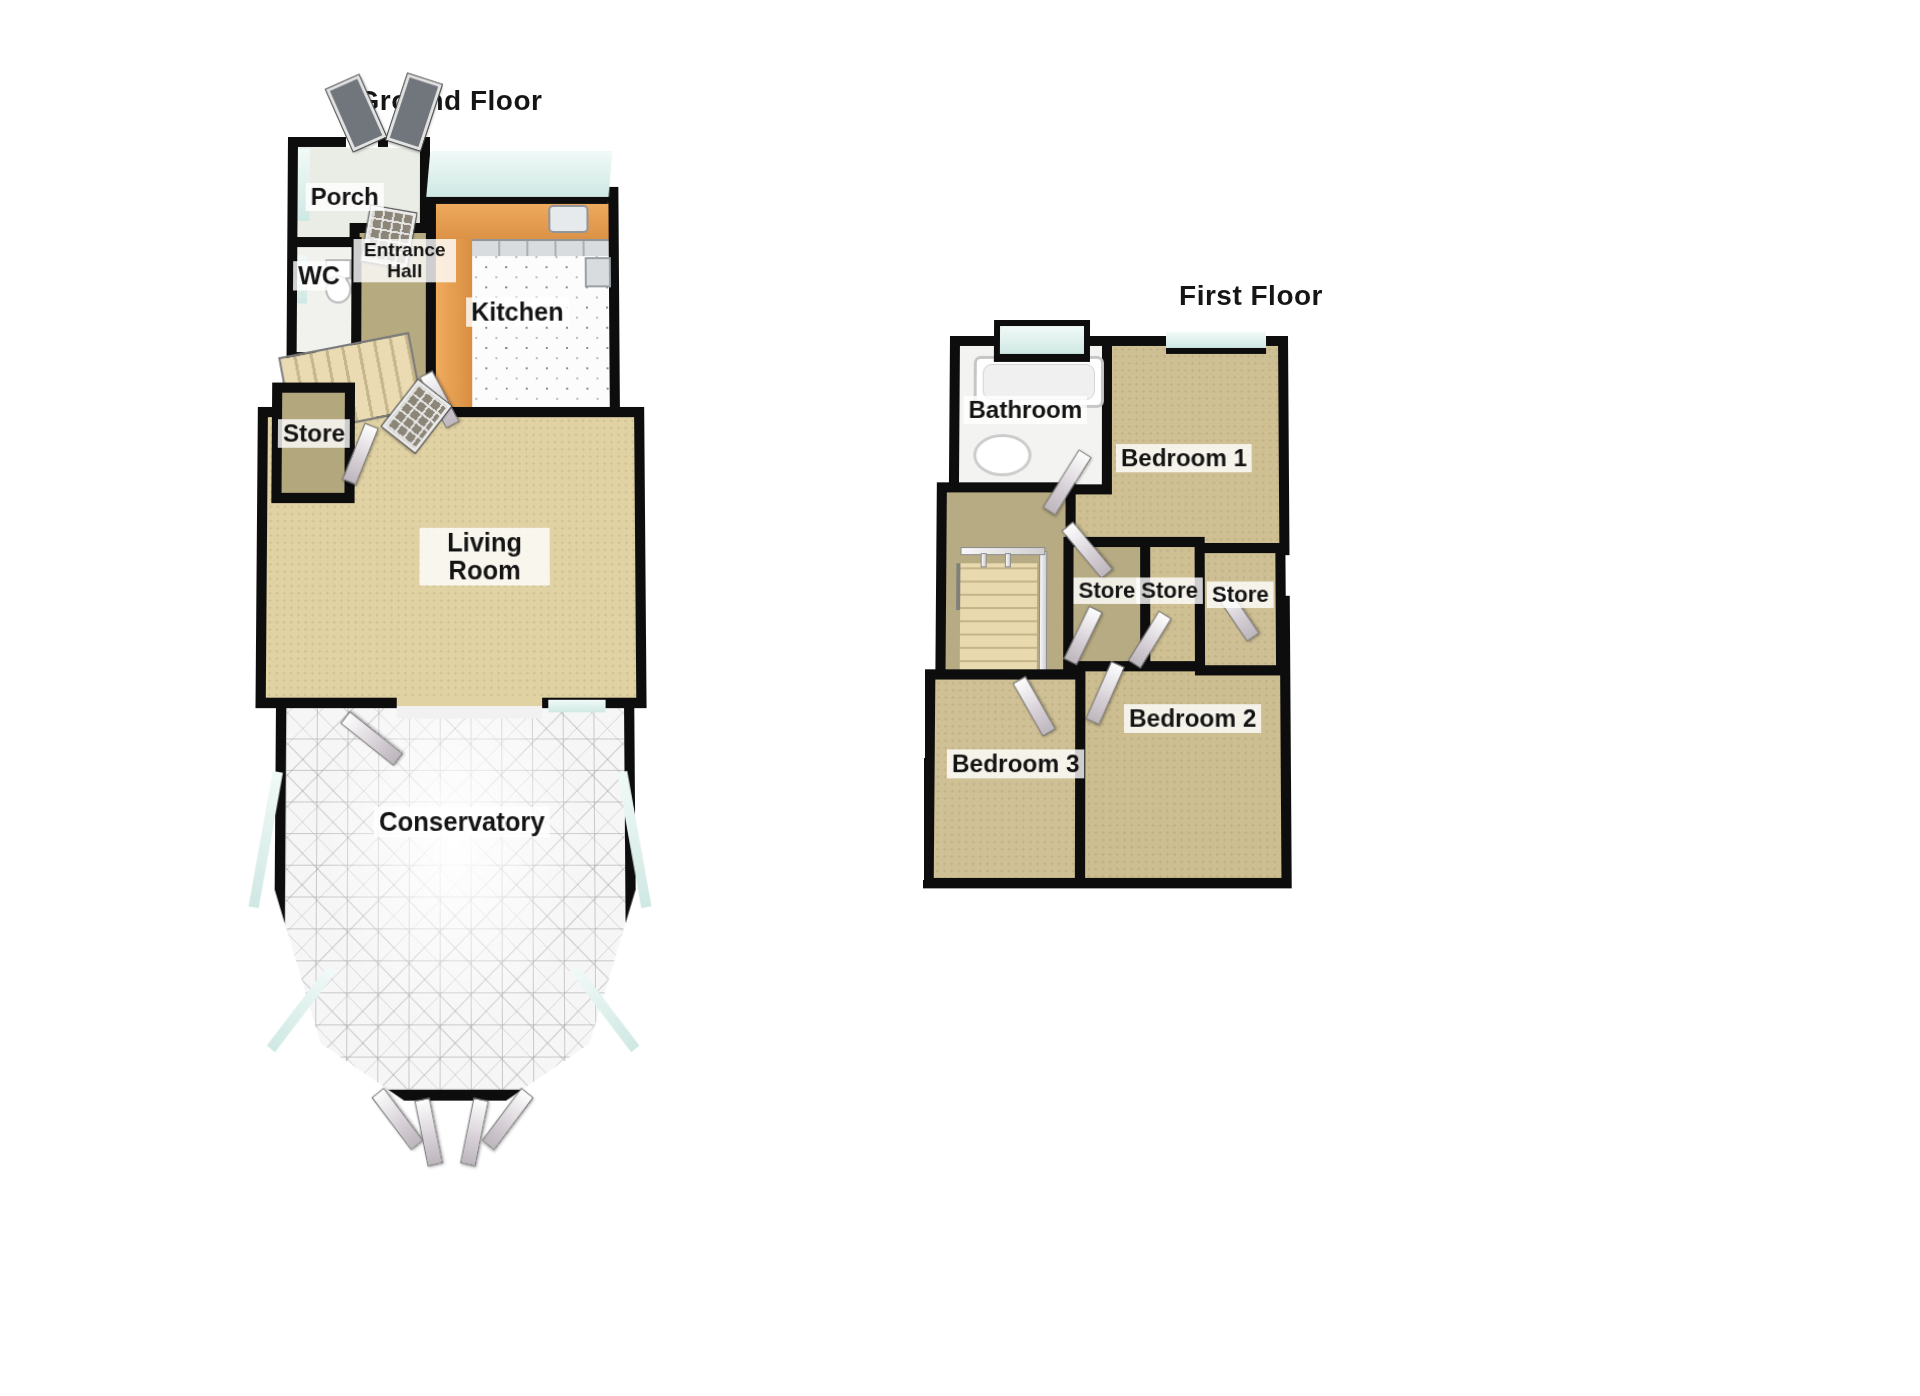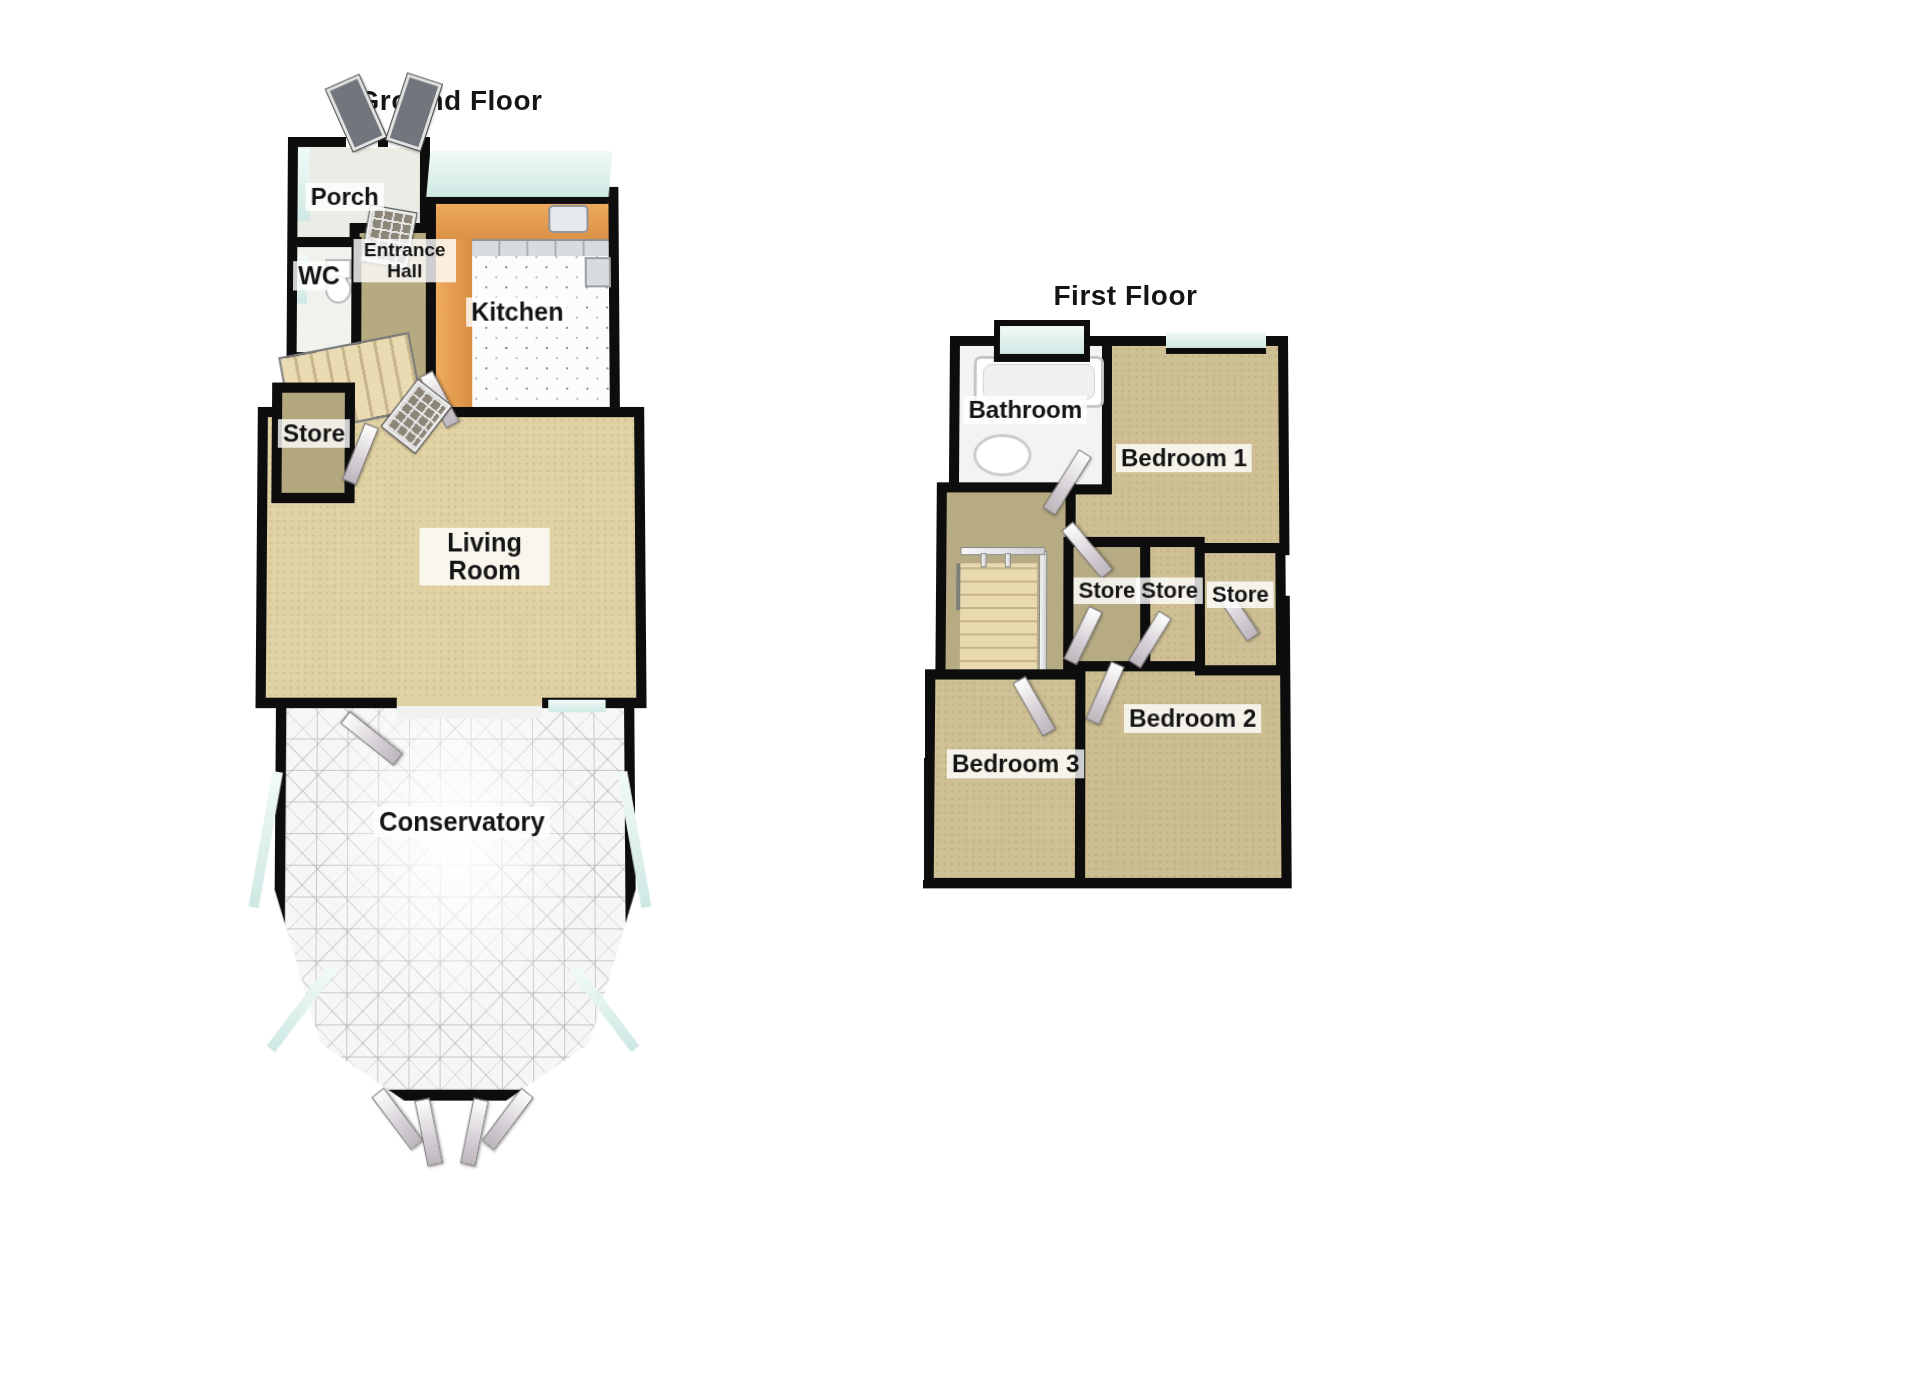--- a/index.html
+++ b/index.html
@@ -133,21 +133,21 @@
     <div class="window" style="left:344px;top:796px;width:10px;height:96px;transform:rotate(-38deg);"></div>
 
     <div class="leaf" style="left:142px;top:916px;transform:rotate(-38deg);height:60px;"></div>
     <div class="leaf" style="left:172px;top:928px;transform:rotate(-12deg);height:60px;"></div>
     <div class="leaf" style="left:216px;top:928px;transform:rotate(12deg);height:60px;"></div>
     <div class="leaf" style="left:248px;top:916px;transform:rotate(38deg);height:60px;"></div>
   </div>
 </div>
 
 <div class="plan" style="left:928px;top:280px;width:395px;height:620px;">
-  <div class="plan-title" style="top:0;">First Floor</div>
+  <div class="plan-title" style="top:0;text-align:right;">First Floor</div>
 
   <div class="plan-inner" style="left:0;top:56px;width:395px;height:545px;">
 
     <div class="room" style="left:22px;top:0;width:162px;height:158px;background:#f3f4f1;z-index:2;">
       <div class="fixture" style="left:14px;top:10px;width:124px;height:46px;background:#ffffff;border:3px solid #c6c6c6;border-radius:7px;">
         <div style="position:absolute;left:6px;top:5px;right:6px;bottom:5px;background:#f0f0f0;border-radius:9px;border:1px solid #d4d4d4;"></div>
       </div>
       <div class="fixture" style="left:14px;top:88px;width:52px;height:36px;background:#ffffff;border:3px solid #cccccc;border-radius:50%;"></div>
     </div>
     <div class="window" style="left:66px;top:-16px;width:84px;height:28px;border:6px solid #0d0d0d;border-bottom-width:8px;"></div>

